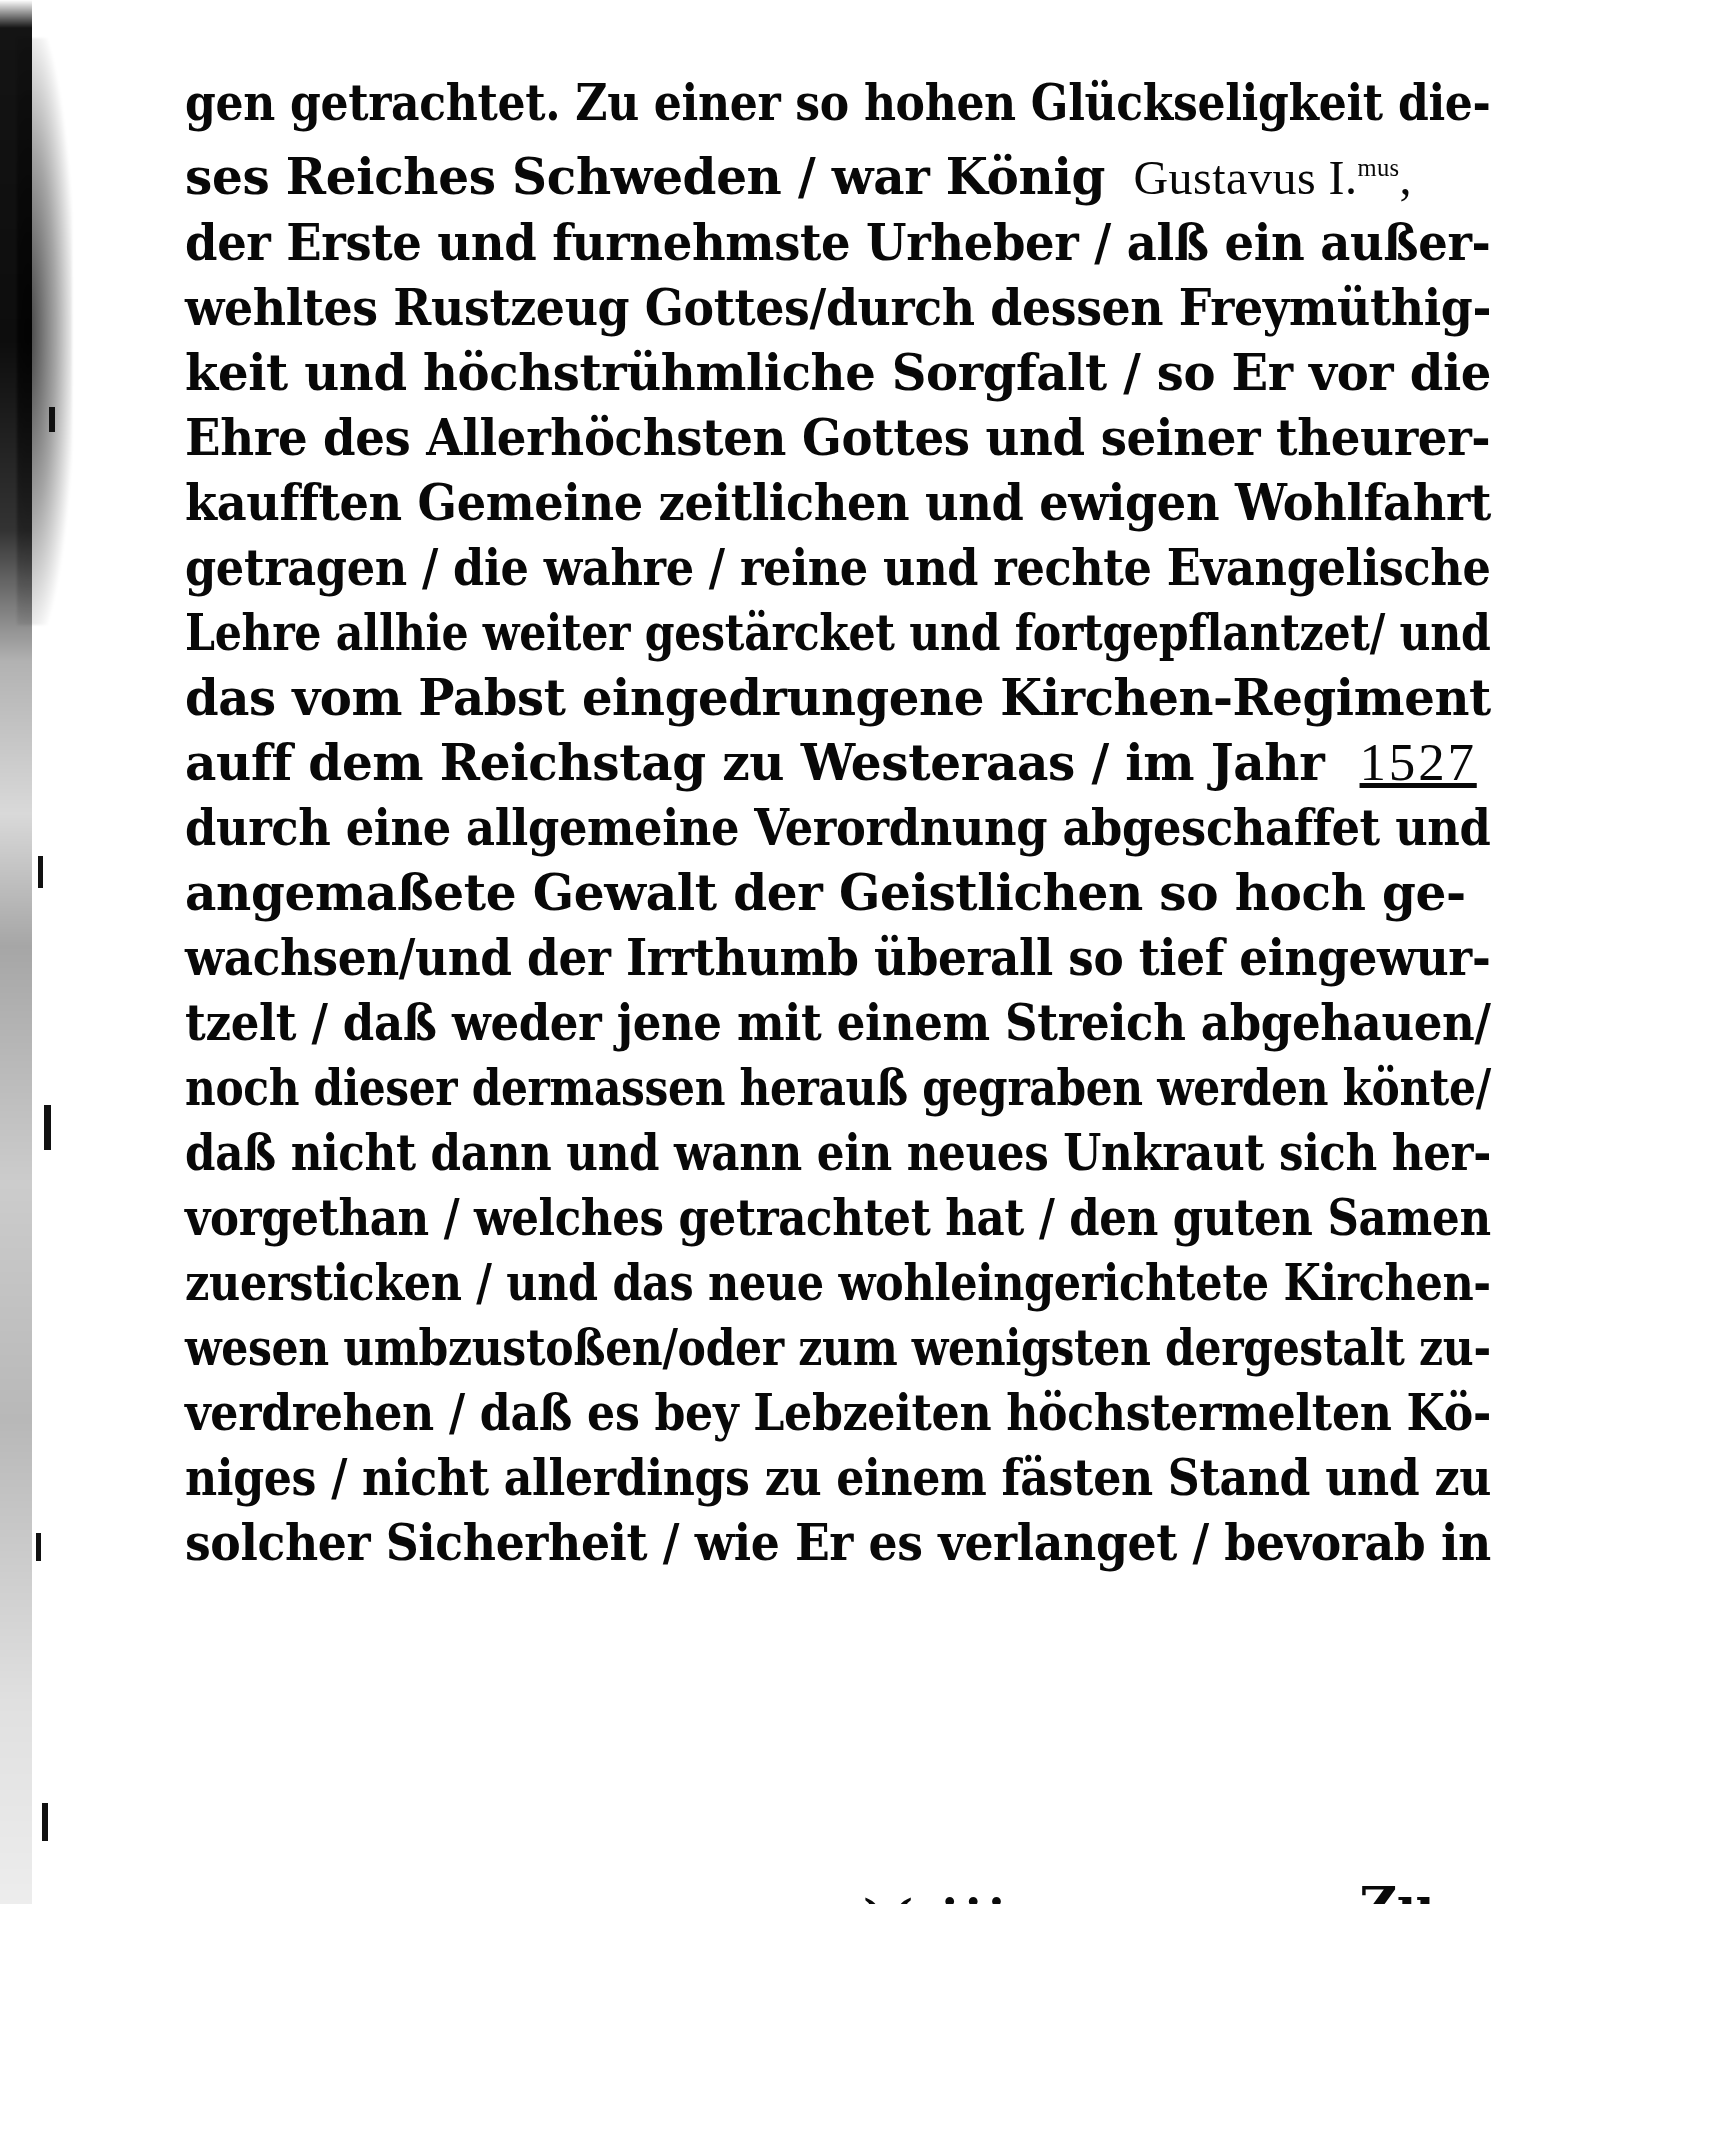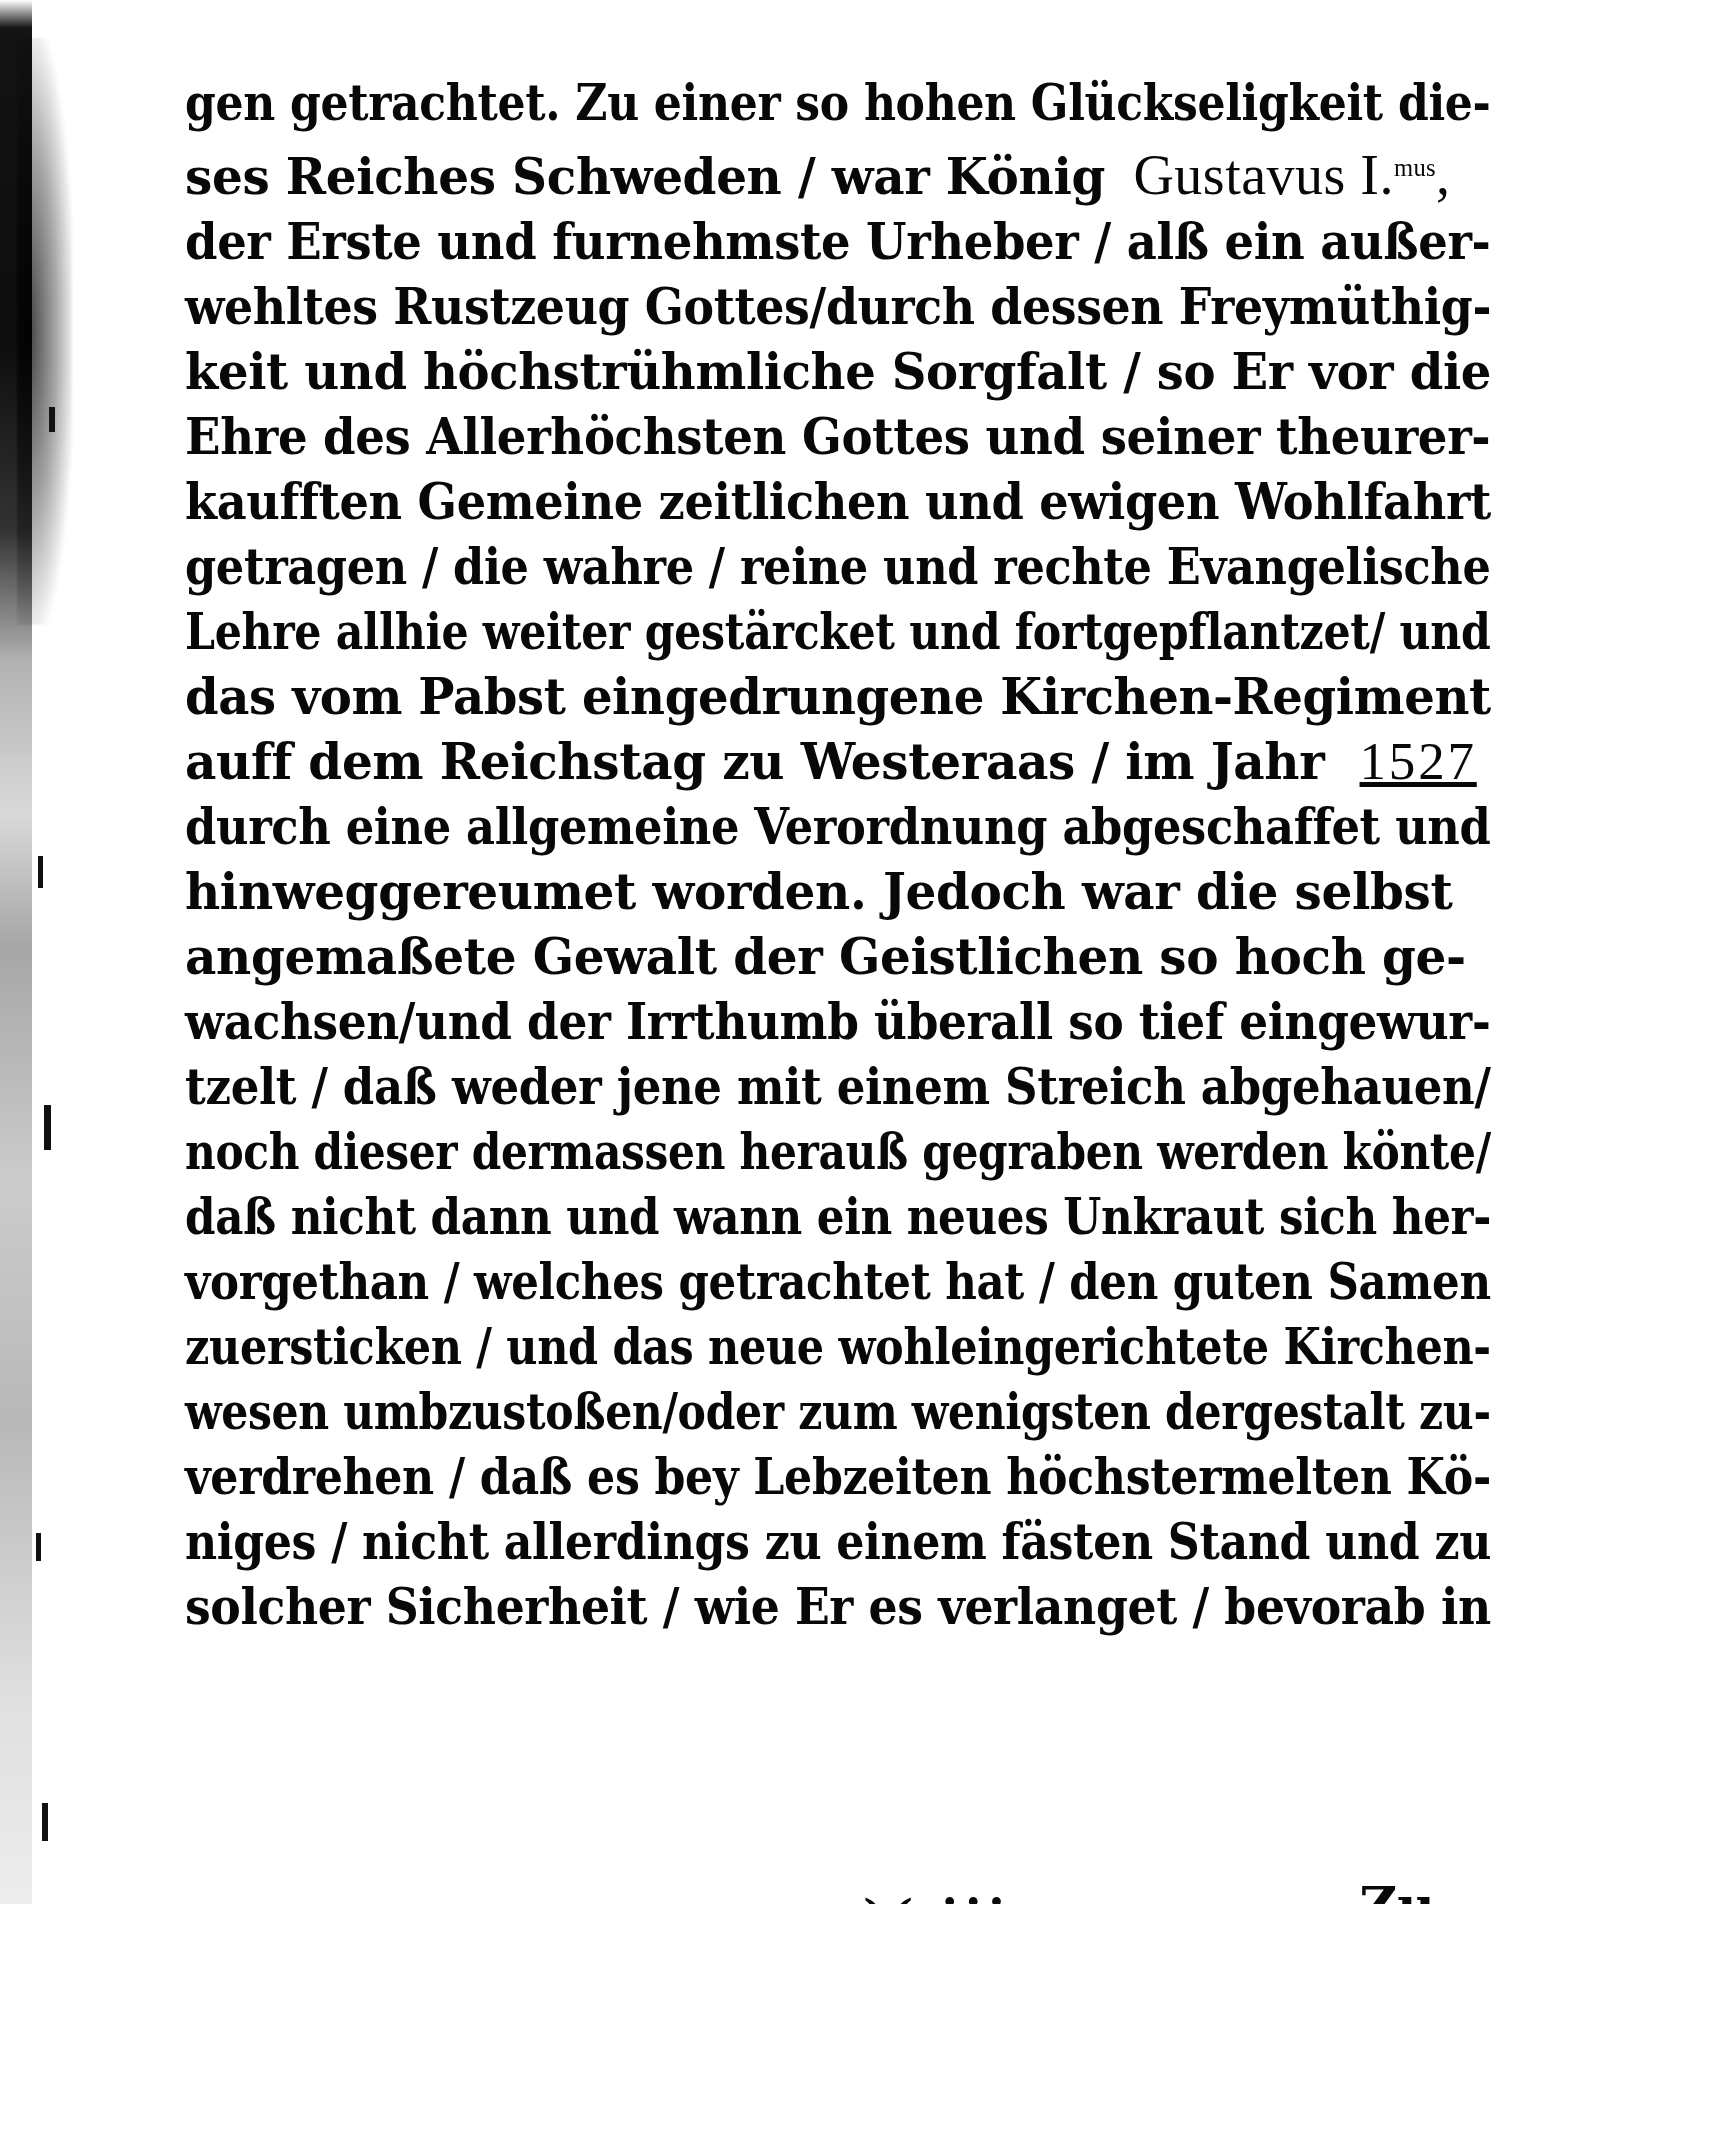--- a/index.html
+++ b/index.html
@@ -99,21 +99,21 @@
     font-weight: 700;
     transform: scaleX(0.97);
     display: inline-block;
     transform-origin: left center;
   }
 
   
   .rm {
     font-family: "Liberation Serif", serif;
     font-weight: 400;
-    font-size: 56px;
+    font-size: 48px;
     letter-spacing: 0.5px;
   }
 
   .sup {
     font-family: "Liberation Serif", serif;
     font-weight: 400;
     font-size: 24.6px;
     vertical-align: super;
     letter-spacing: 0.3px;
   }
@@ -175,21 +175,20 @@
       <div class="line" style="transform: scaleX(0.9584); transform-origin: left center;"><span class="fr">der  Erste  und  furnehmste Urheber / alß ein außer-</span></div>
       <div class="line" style="transform: scaleX(0.9444); transform-origin: left center;"><span class="fr">wehltes Rustzeug Gottes/durch  dessen  Freymüthig-</span></div>
       <div class="line" style="transform: scaleX(0.9917); transform-origin: left center;"><span class="fr">keit und höchstrühmliche Sorgfalt /  so  Er  vor  die</span></div>
       <div class="line" style="transform: scaleX(0.9616); transform-origin: left center;"><span class="fr">Ehre  des  Allerhöchsten Gottes und  seiner  theurer-</span></div>
       <div class="line" style="transform: scaleX(0.9533); transform-origin: left center;"><span class="fr">kaufften Gemeine zeitlichen und  ewigen  Wohlfahrt</span></div>
       <div class="line" style="transform: scaleX(0.9201); transform-origin: left center;"><span class="fr">getragen / die wahre /  reine  und rechte Evangelische</span></div>
       <div class="line" style="transform: scaleX(0.8804); transform-origin: left center;"><span class="fr">Lehre allhie weiter gestärcket und fortgepflantzet/ und</span></div>
       <div class="line" style="transform: scaleX(0.9924); transform-origin: left center;"><span class="fr">das  vom Pabst  eingedrungene Kirchen-Regiment</span></div>
       <div class="line" style="transform: scaleX(1); transform-origin: left center;"><span class="fr">auff dem Reichstag zu Westeraas /   im Jahr </span><span class="num">1527</span></div>
       <div class="line" style="transform: scaleX(0.9231); transform-origin: left center;"><span class="fr">durch eine allgemeine Verordnung  abgeschaffet  und</span></div>
-      <div class="line" style="transform: scaleX(1); transform-origin: left center;"><span class="fr">hinweggereumet  worden.      Jedoch  war  die  selbst</span></div>
       <div class="line" style="transform: scaleX(1); transform-origin: left center;"><span class="fr">angemaßete  Gewalt  der  Geistlichen   so  hoch ge-</span></div>
       <div class="line" style="transform: scaleX(0.9352); transform-origin: left center;"><span class="fr">wachsen/und  der  Irrthumb überall so tief eingewur-</span></div>
       <div class="line" style="transform: scaleX(0.9285); transform-origin: left center;"><span class="fr">tzelt / daß weder jene mit einem Streich abgehauen/</span></div>
       <div class="line" style="transform: scaleX(0.8729); transform-origin: left center;"><span class="fr">noch dieser dermassen herauß gegraben werden könte/</span></div>
       <div class="line" style="transform: scaleX(0.8998); transform-origin: left center;"><span class="fr">daß nicht dann und wann ein neues Unkraut sich her-</span></div>
       <div class="line" style="transform: scaleX(0.8975); transform-origin: left center;"><span class="fr">vorgethan / welches getrachtet hat / den guten Samen</span></div>
       <div class="line" style="transform: scaleX(0.8859); transform-origin: left center;"><span class="fr">zuersticken / und das neue wohleingerichtete Kirchen-</span></div>
       <div class="line" style="transform: scaleX(0.8766); transform-origin: left center;"><span class="fr">wesen umbzustoßen/oder zum wenigsten dergestalt zu-</span></div>
       <div class="line" style="transform: scaleX(0.9125); transform-origin: left center;"><span class="fr">verdrehen /  daß es bey Lebzeiten  höchstermelten Kö-</span></div>
       <div class="line" style="transform: scaleX(0.9119); transform-origin: left center;"><span class="fr">niges / nicht allerdings zu einem fästen Stand und zu</span></div>

